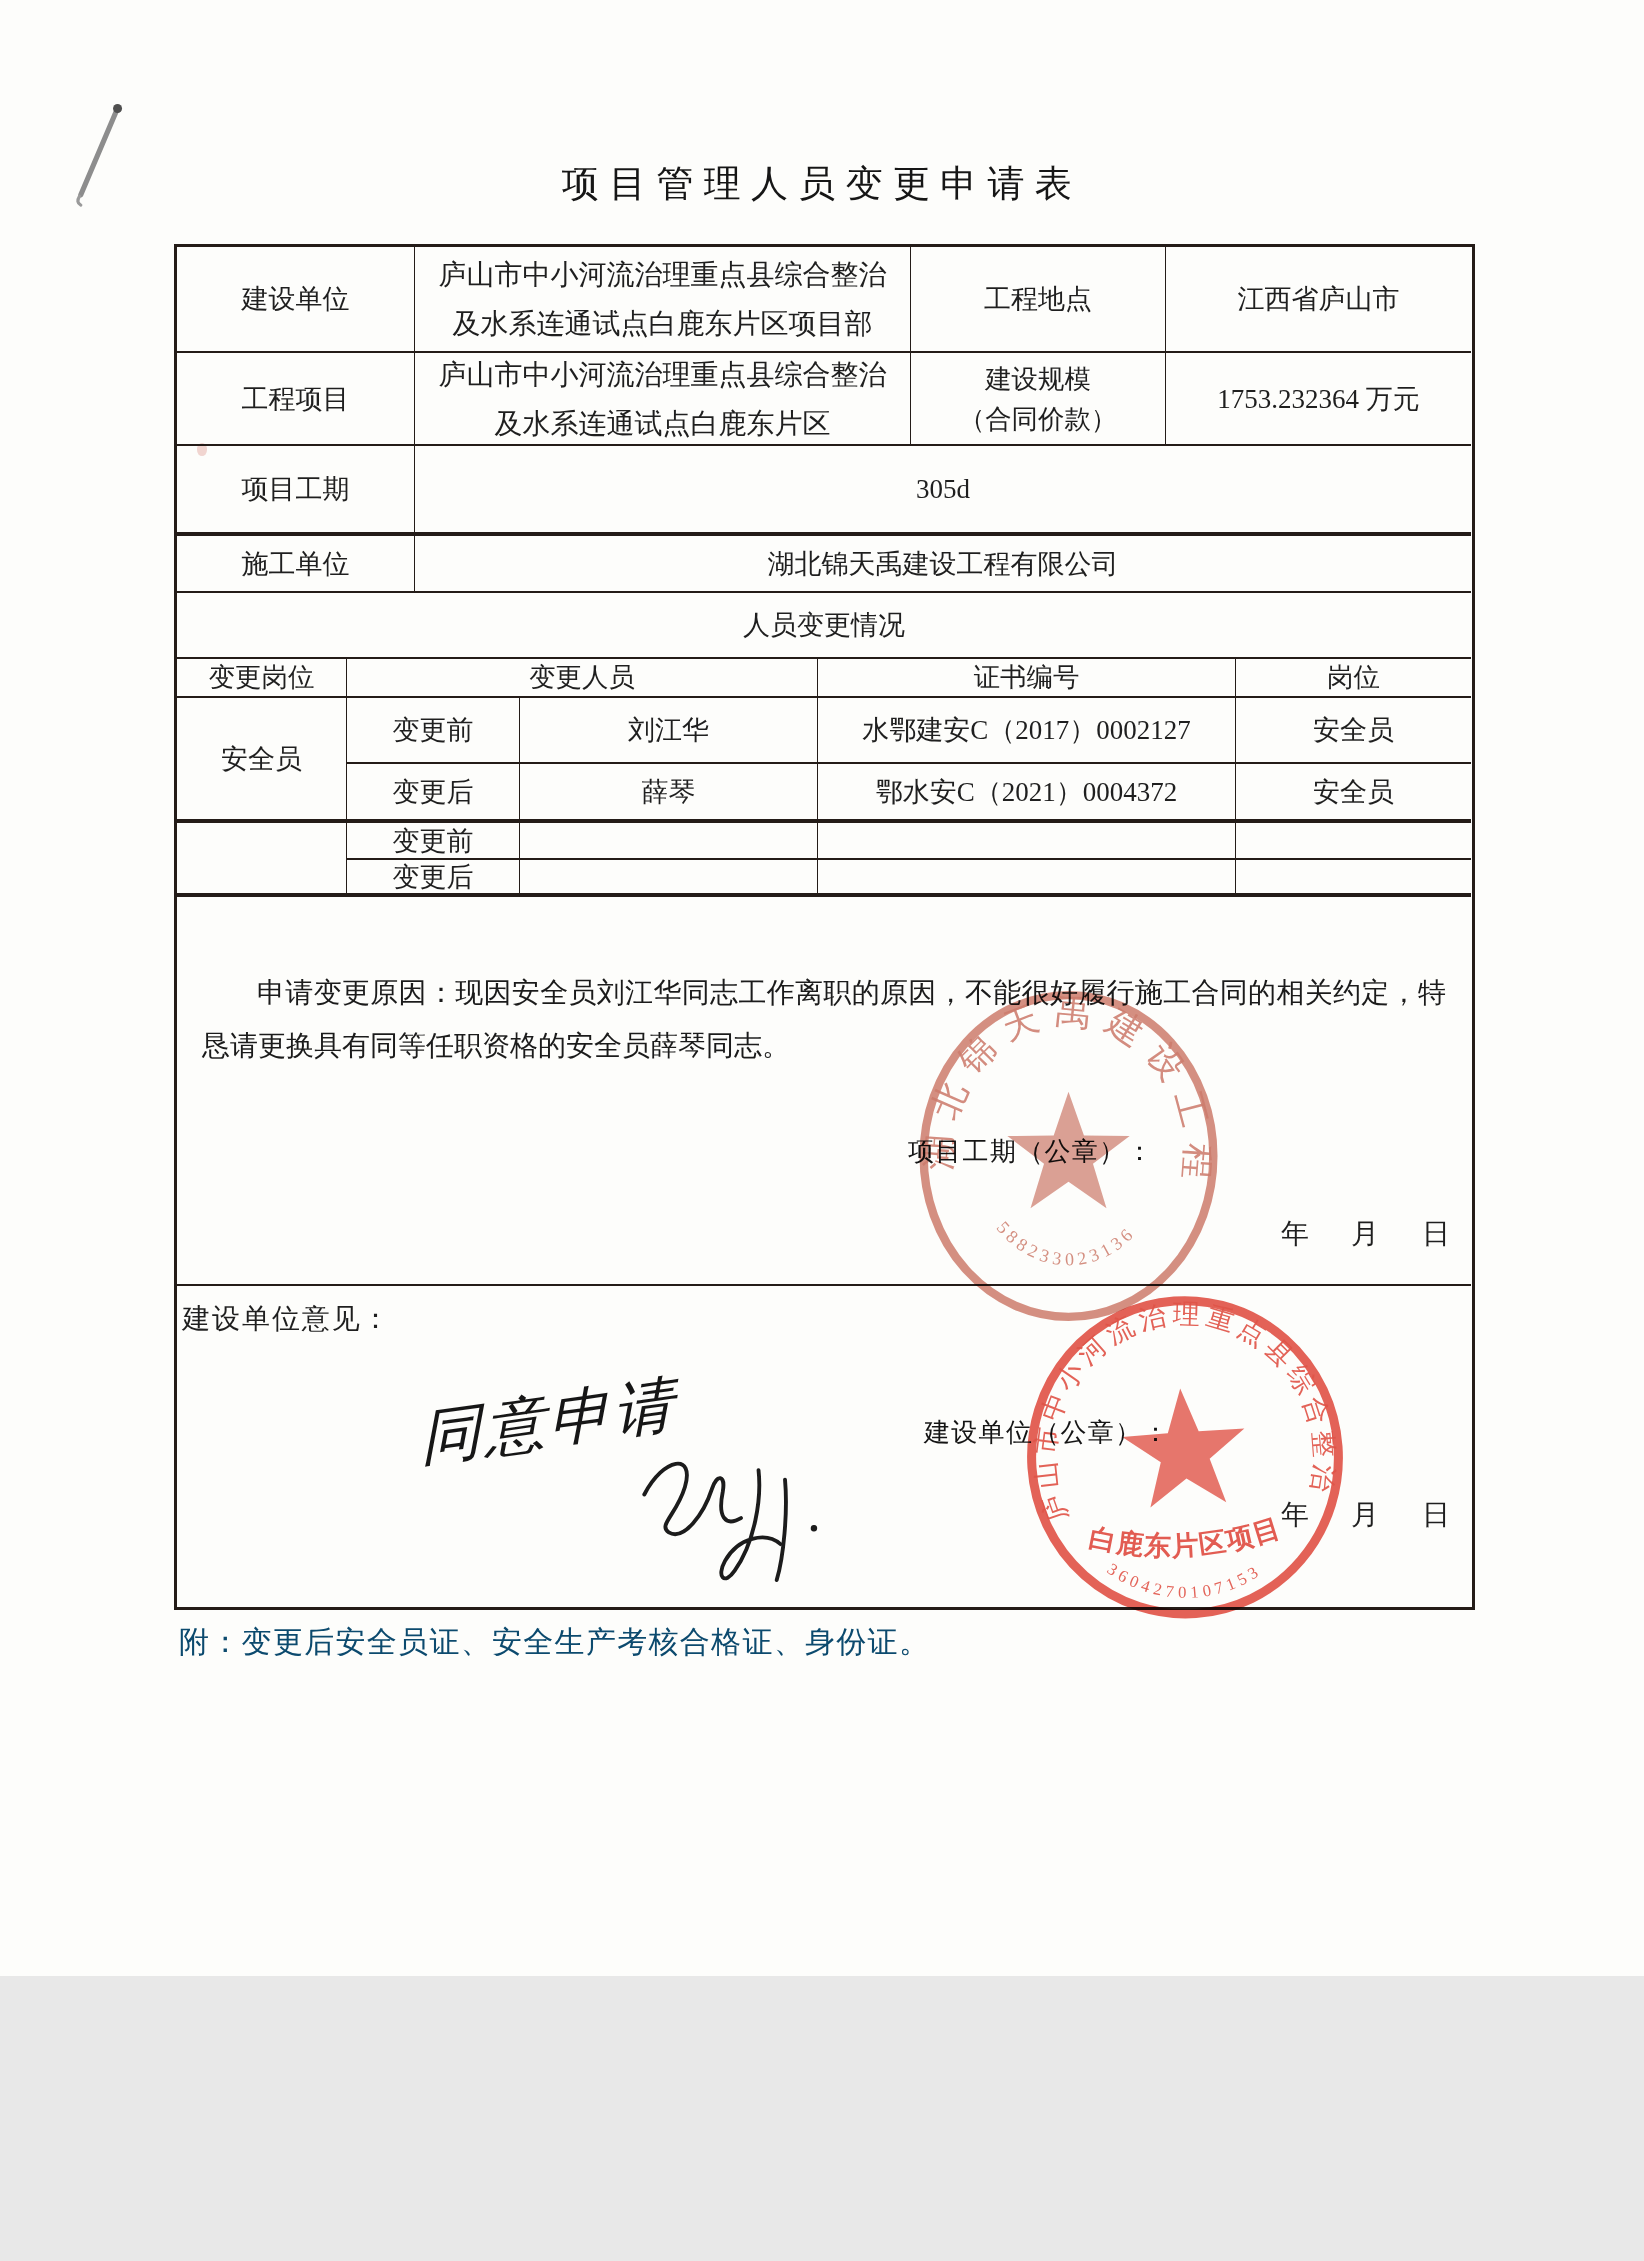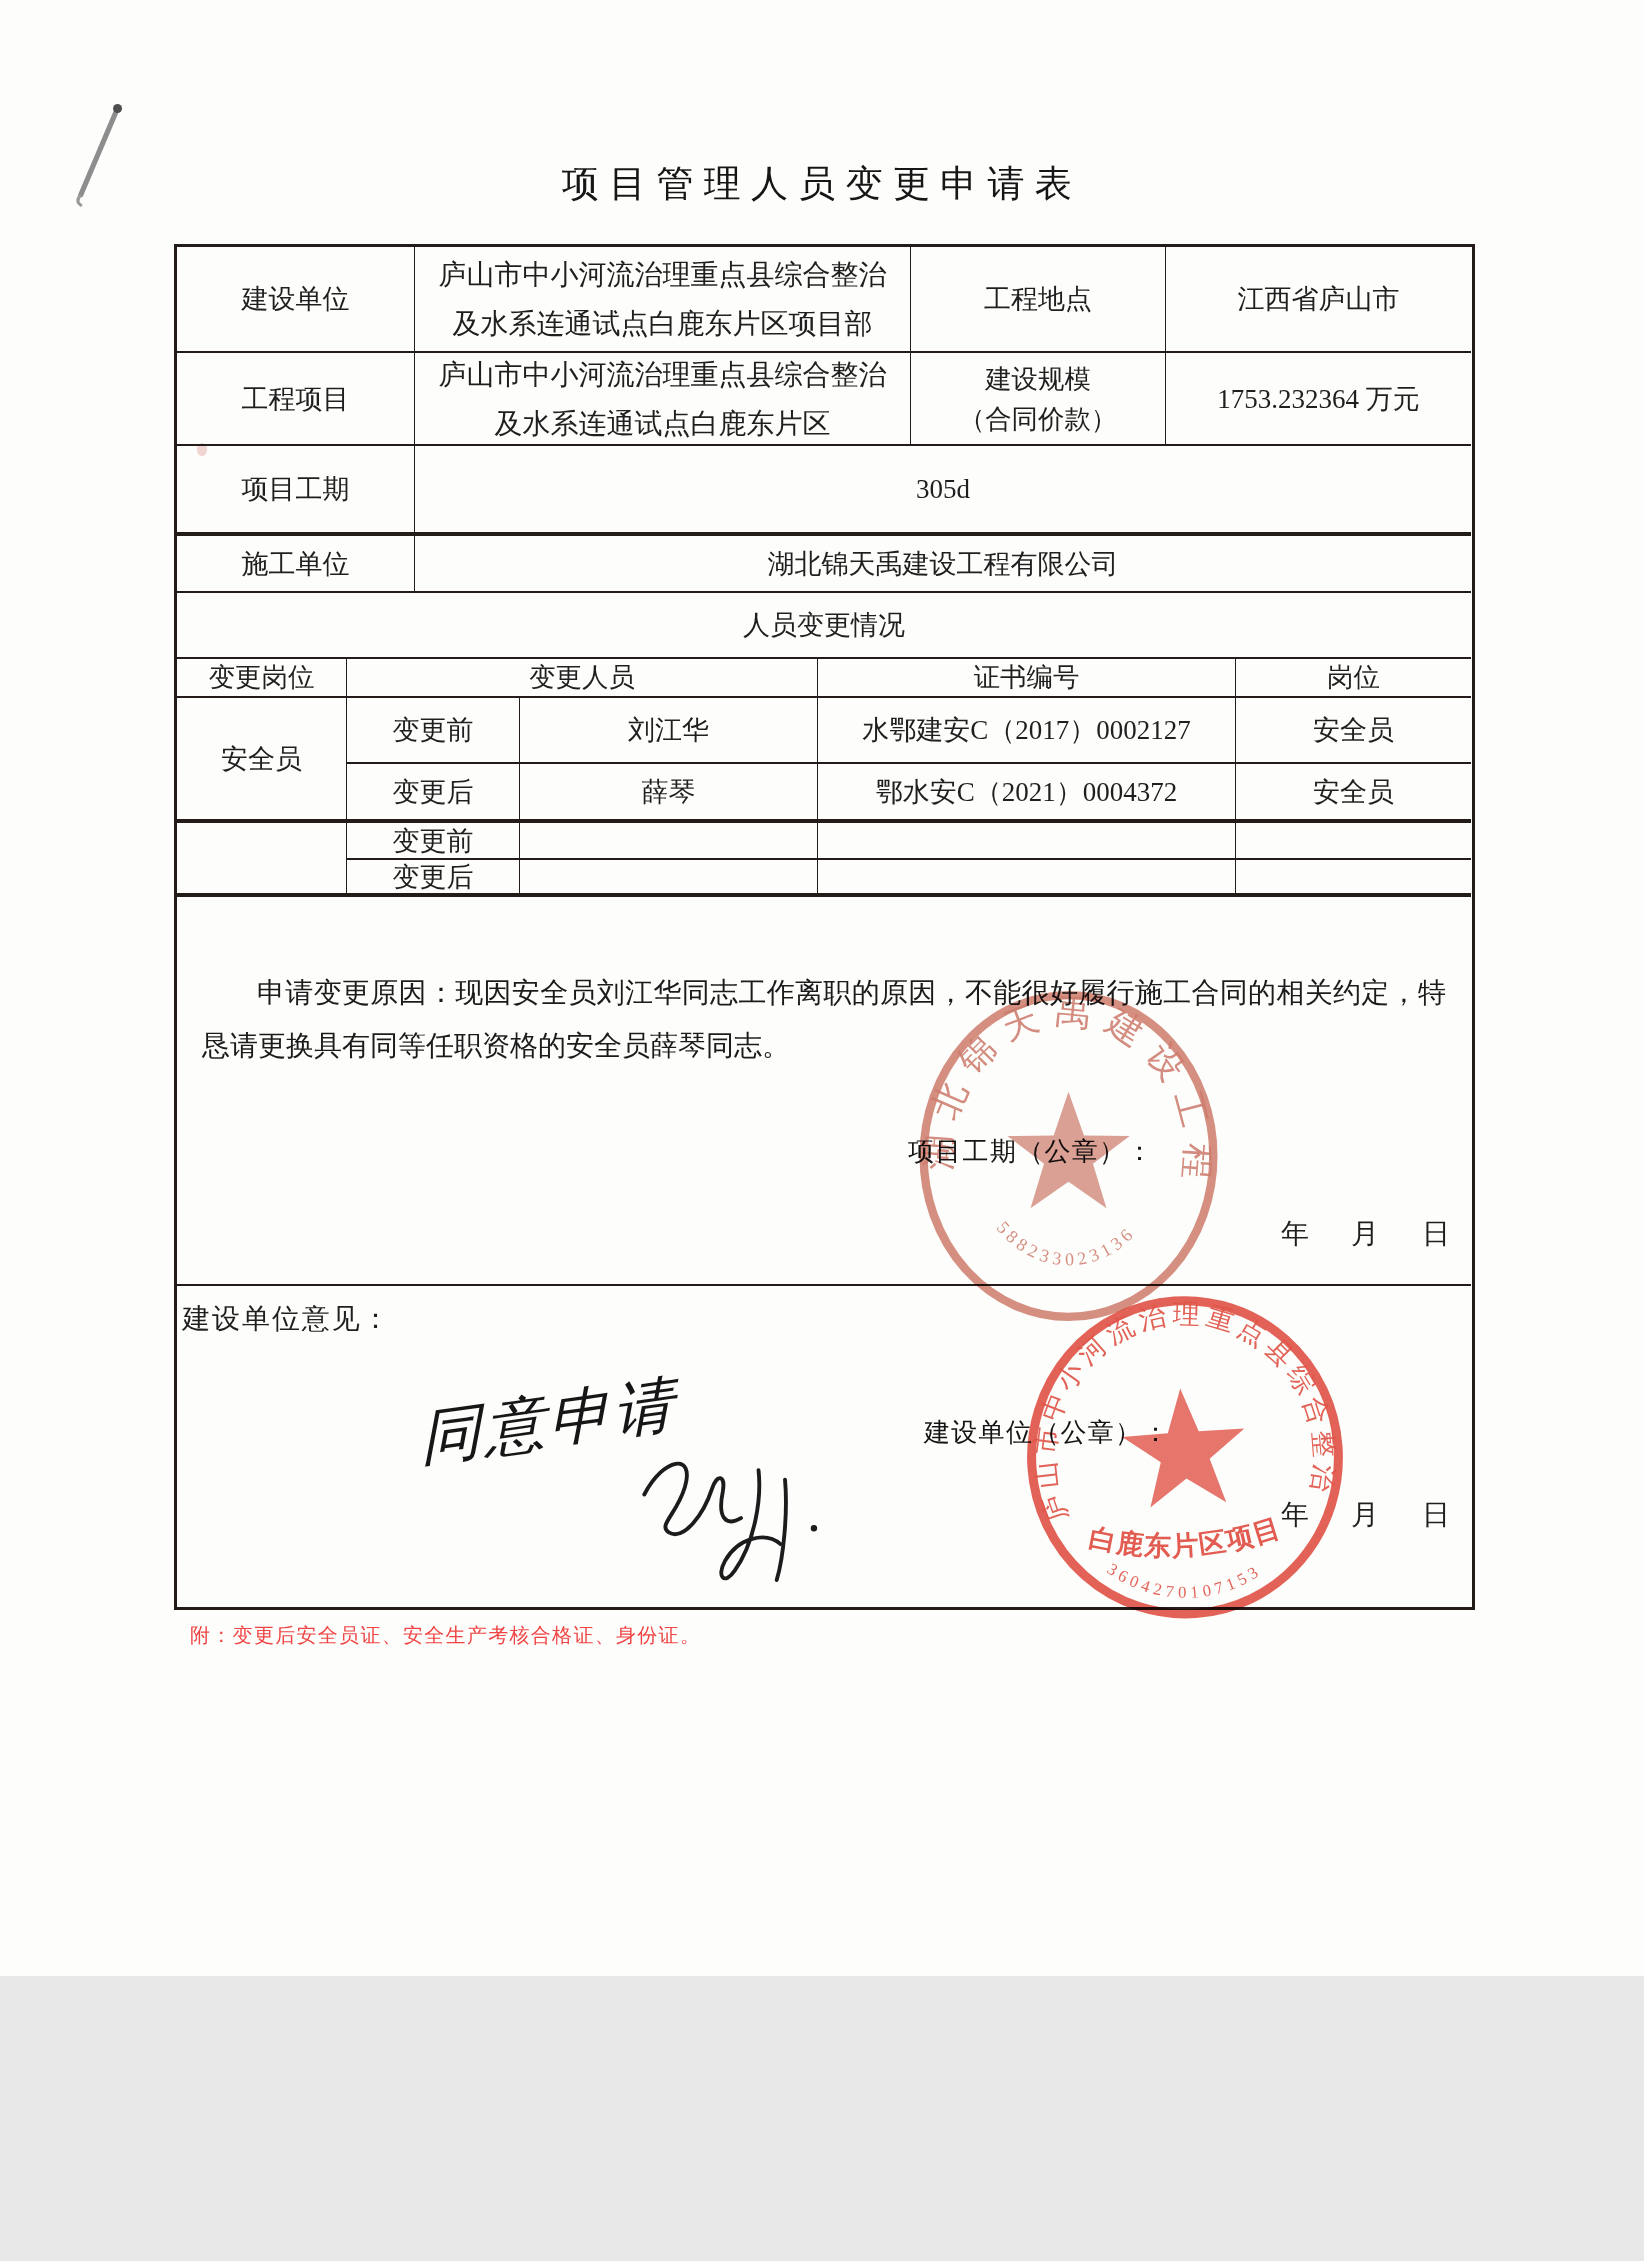--- a/index.html
+++ b/index.html
@@ -46,21 +46,21 @@
   .date-line{position:absolute;left:0;top:0;width:100%;height:39px;}
   .date-line span{position:absolute;font-size:28px;}
   .opinion-label{position:absolute;left:5.2px;top:14px;font-size:28px;letter-spacing:1.9px;}
   .handwriting{
     position:absolute;left:242px;top:95px;font-size:61px;color:#161616;
     transform:rotate(-8deg) skewX(-5deg);letter-spacing:3.9px;white-space:nowrap;
     font-style:italic;
   }
   .signature-svg{position:absolute;left:451px;top:164px;transform:rotate(4deg);}
   .attachment-note{
-    position:absolute;left:179px;top:1622px;font-size:20px;letter-spacing:1.3px;color:#ef4444;margin-left:11px;
+    position:absolute;left:179px;top:1622px;font-size:30px;letter-spacing:1.3px;color:#0c4a6e;
   }
   .seal{position:absolute;mix-blend-mode:multiply;z-index:30;}
   .seal text{font-family:"Liberation Serif","DejaVu Serif",serif;}
   .speck{position:absolute;width:10.3px;height:13px;border-radius:50%;background:#d98a80;opacity:.35;}
 </style>
 </head>
 <body>
 
 <div class="page">
 

